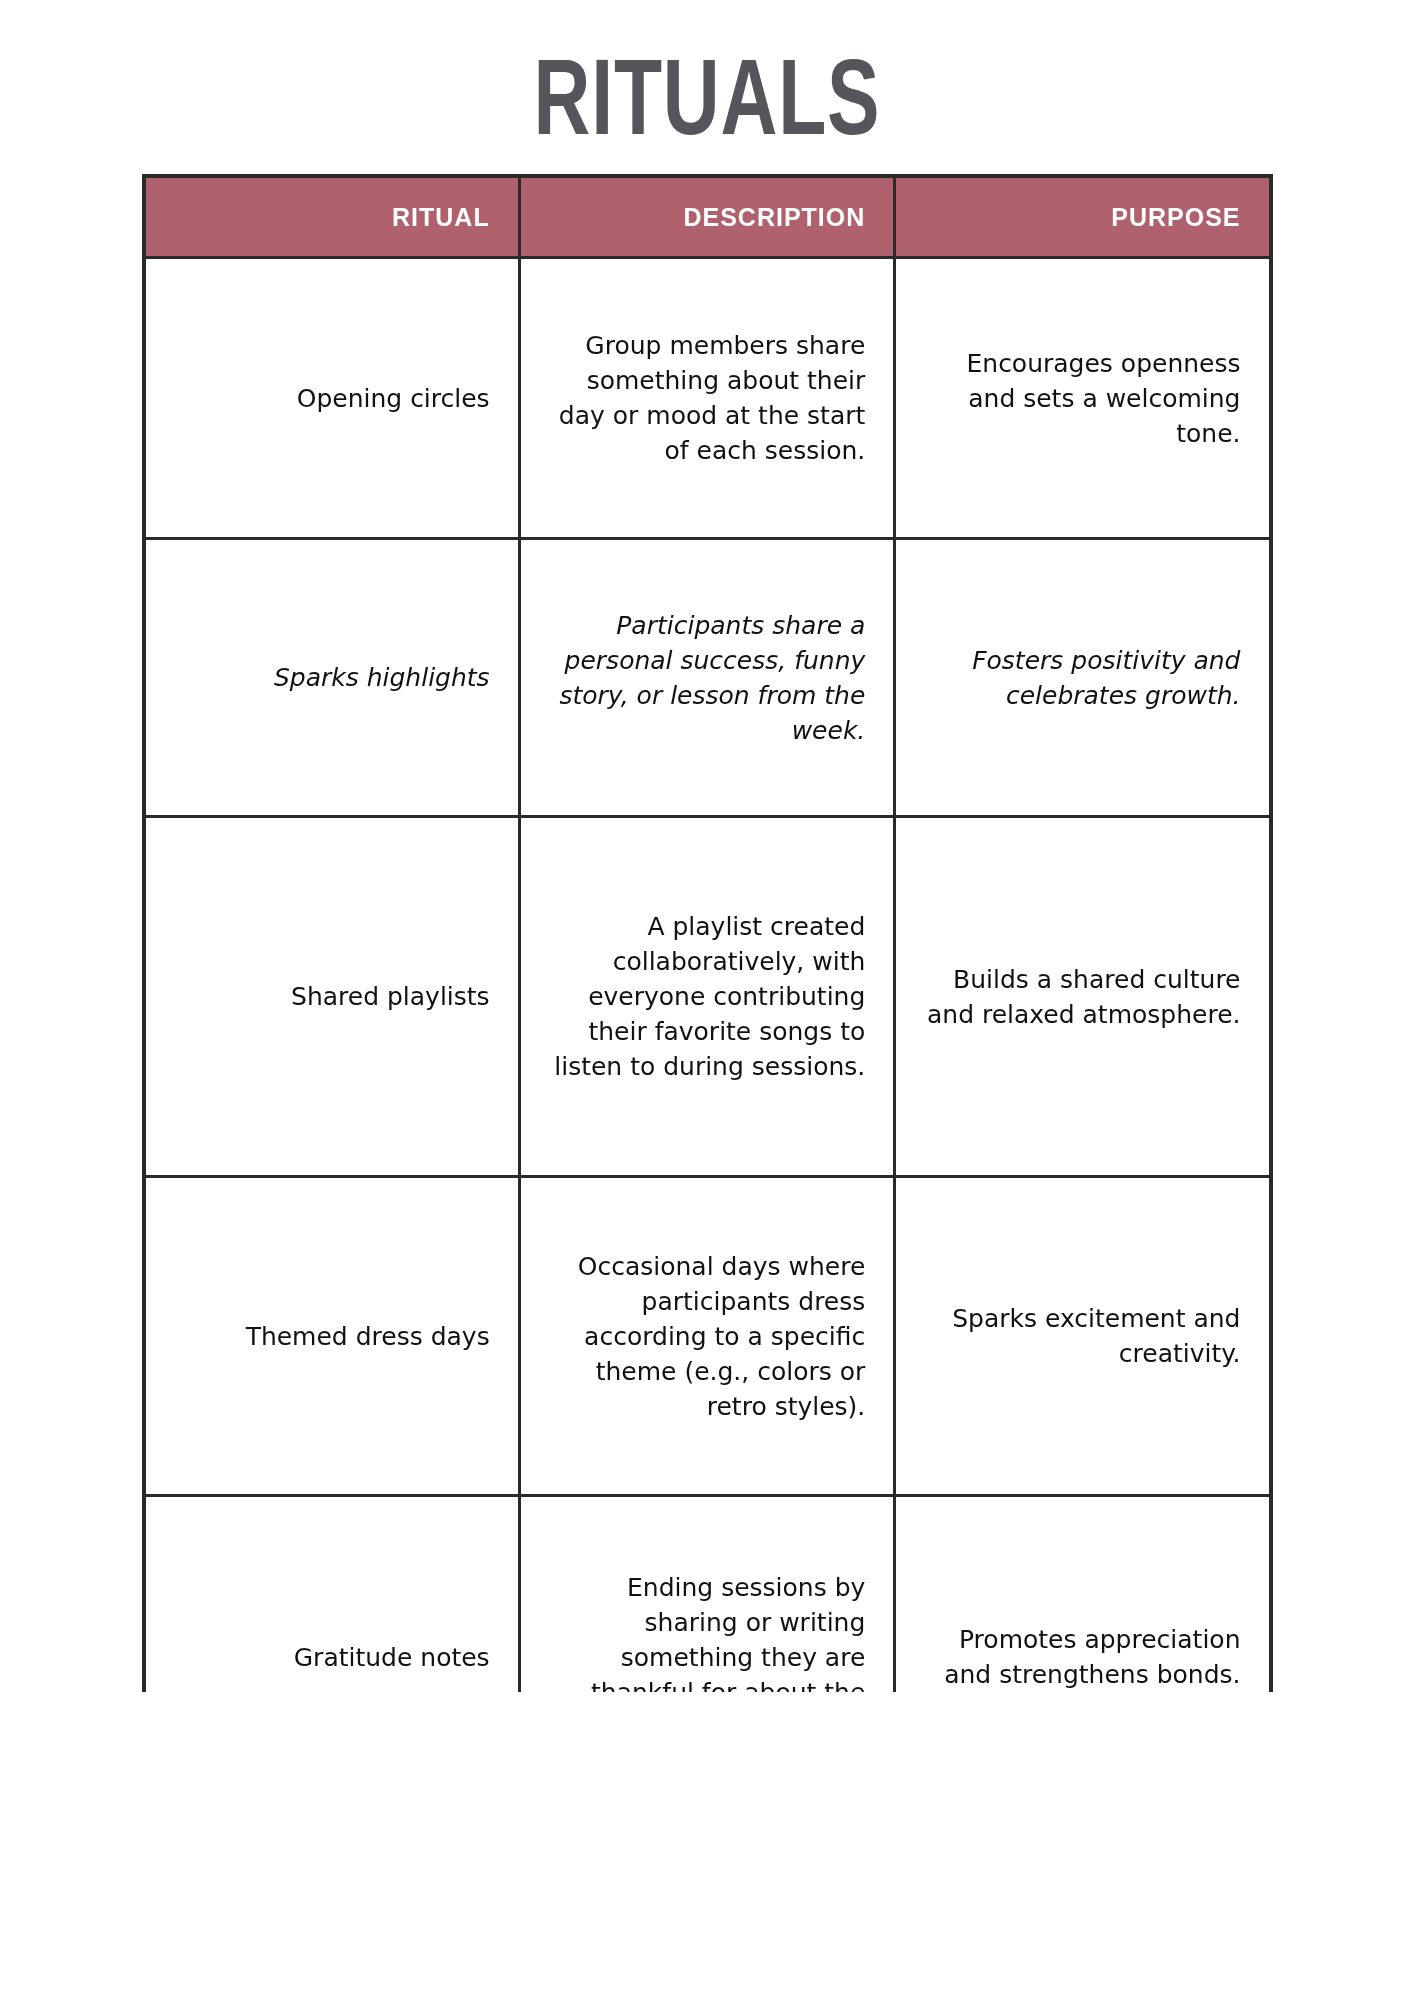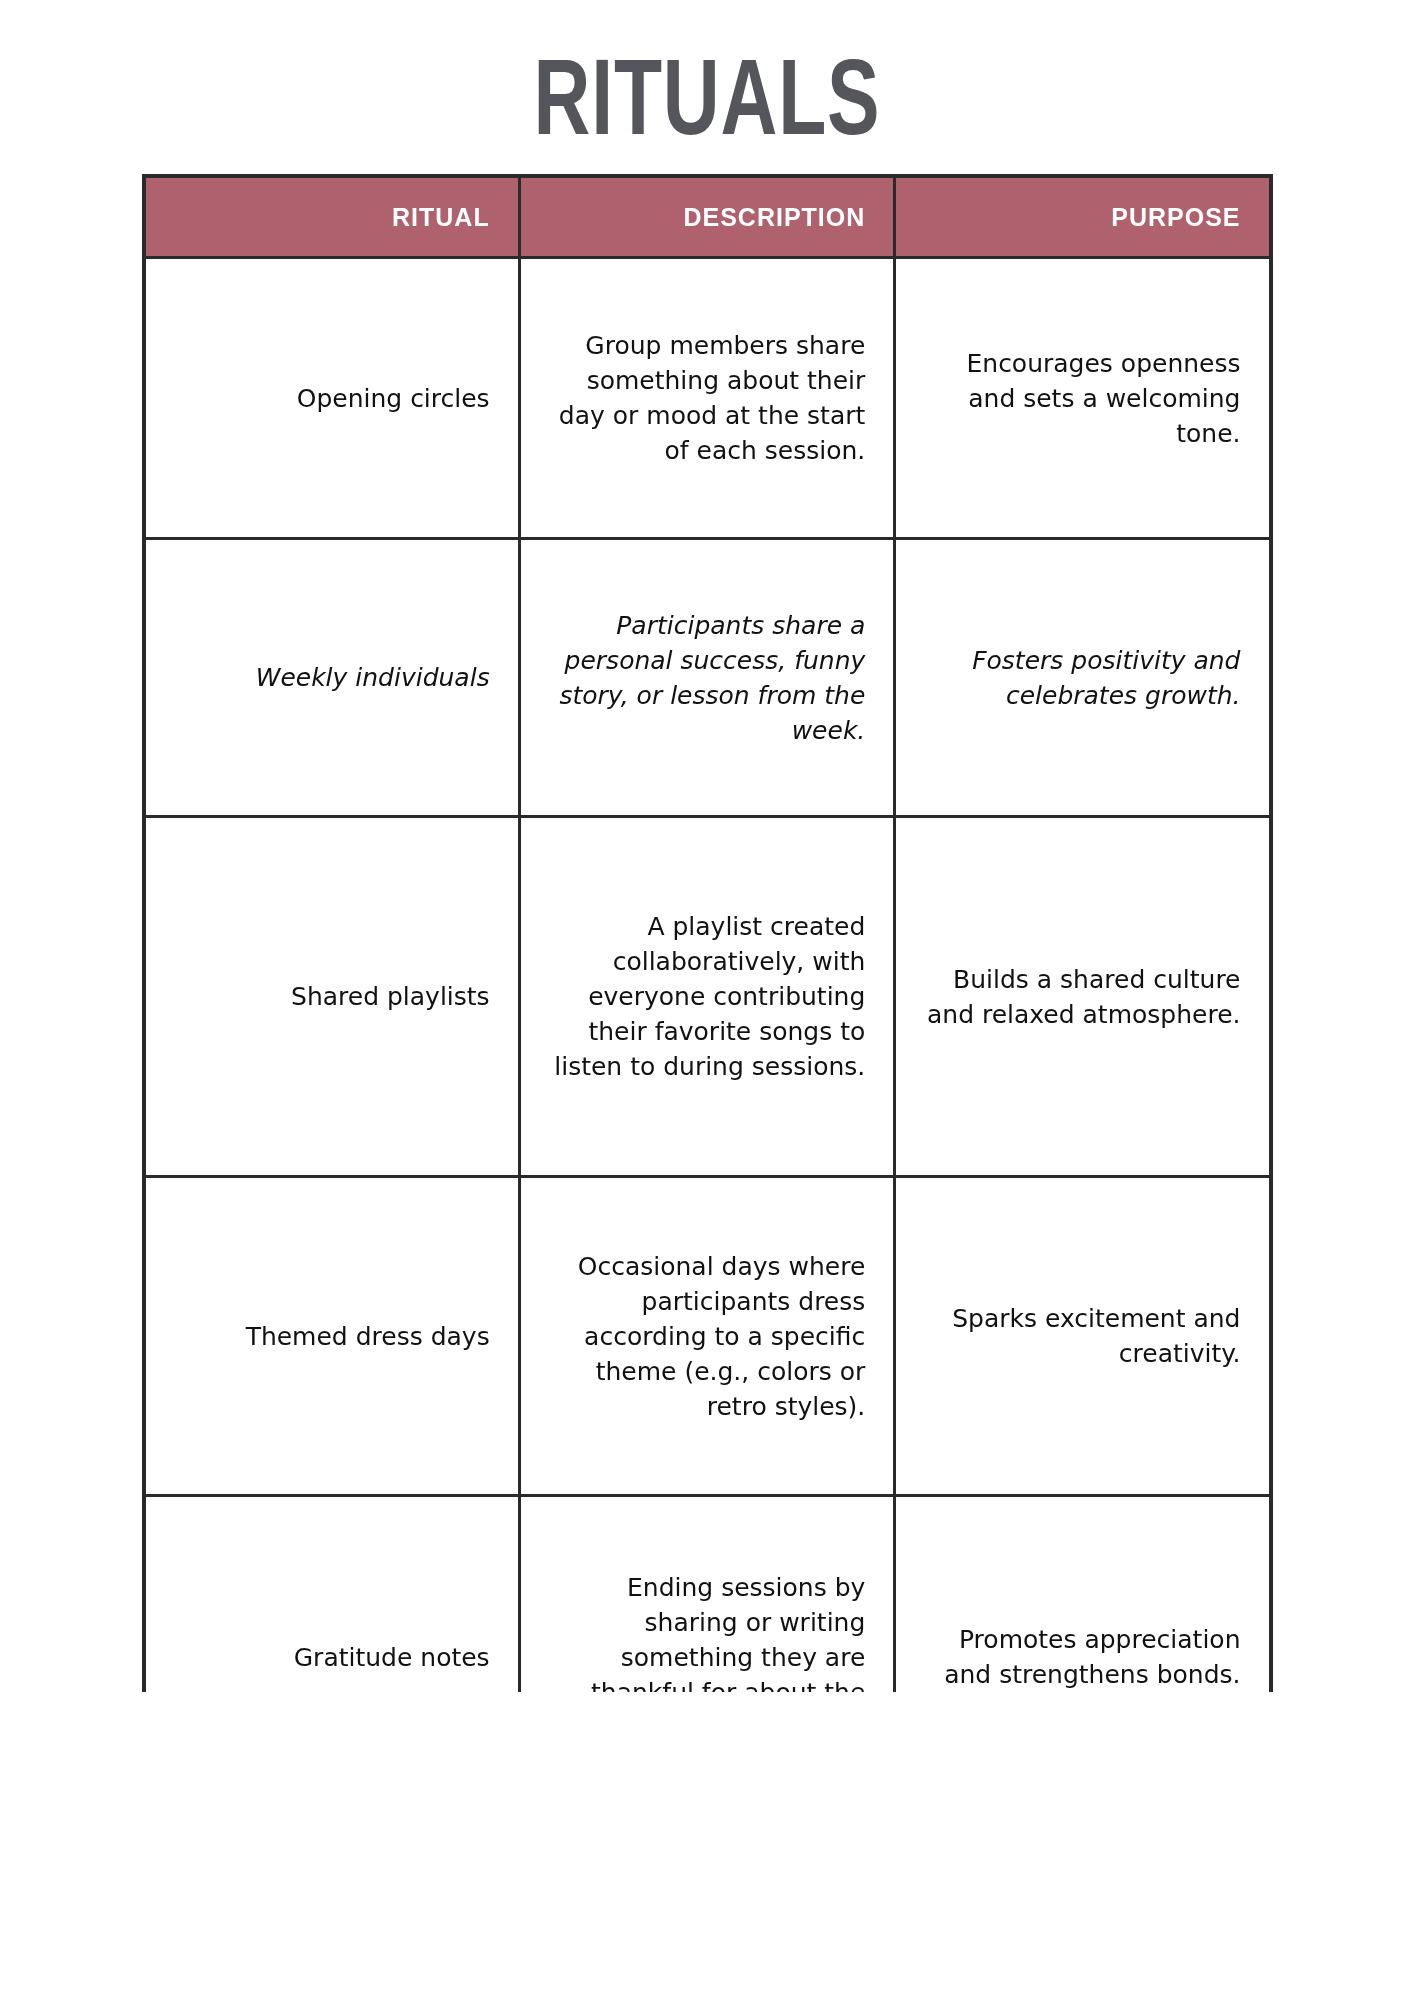--- a/index.html
+++ b/index.html
@@ -89,21 +89,21 @@
         <th>PURPOSE</th>
       </tr>
     </thead>
     <tbody>
       <tr class="r0">
         <td>Opening circles</td>
         <td>Group members share something about their day or mood at the start of each session.</td>
         <td>Encourages openness and sets a welcoming tone.</td>
       </tr>
       <tr class="r1">
-        <td>Weekly individuals</td>
+        <td>Sparks highlights</td>
         <td>Participants share a personal success, funny story, or lesson from the week.</td>
         <td>Fosters positivity and celebrates growth.</td>
       </tr>
       <tr class="r2">
         <td>Shared playlists</td>
         <td>A playlist created collaboratively, with everyone contributing their favorite songs to listen to during sessions.</td>
         <td>Builds a shared culture and relaxed atmosphere.</td>
       </tr>
       <tr class="r3">
         <td>Themed dress days</td>

